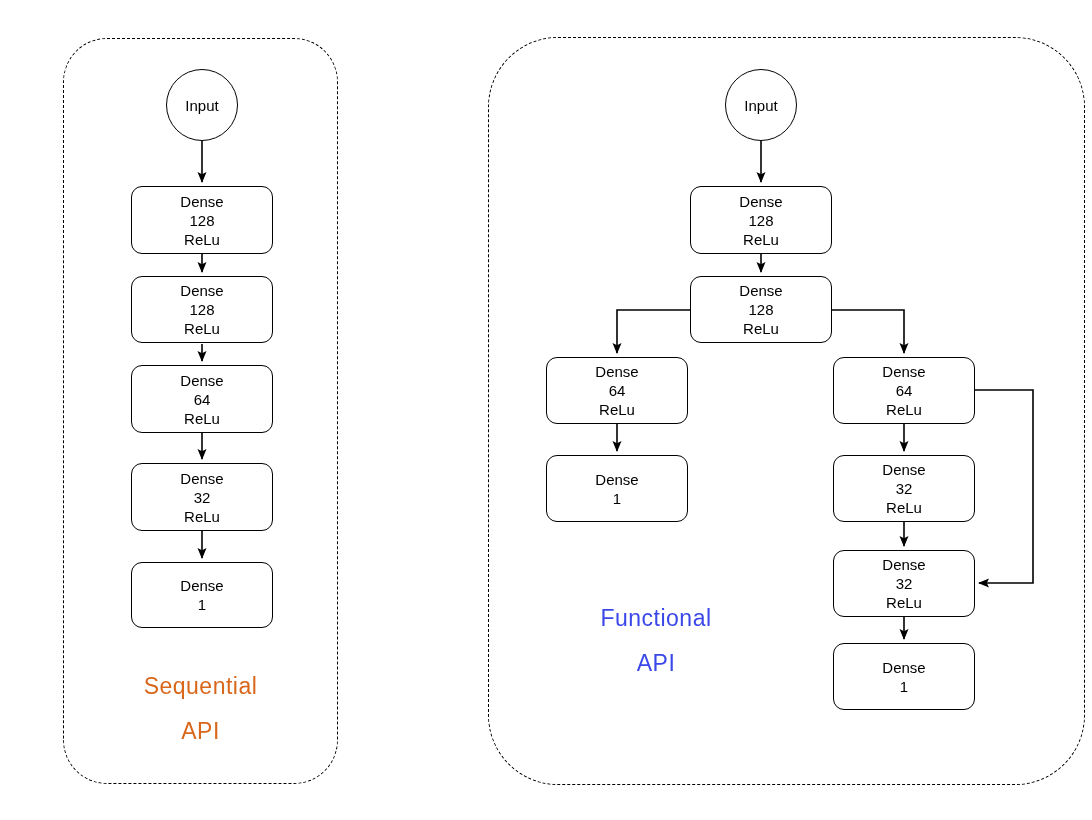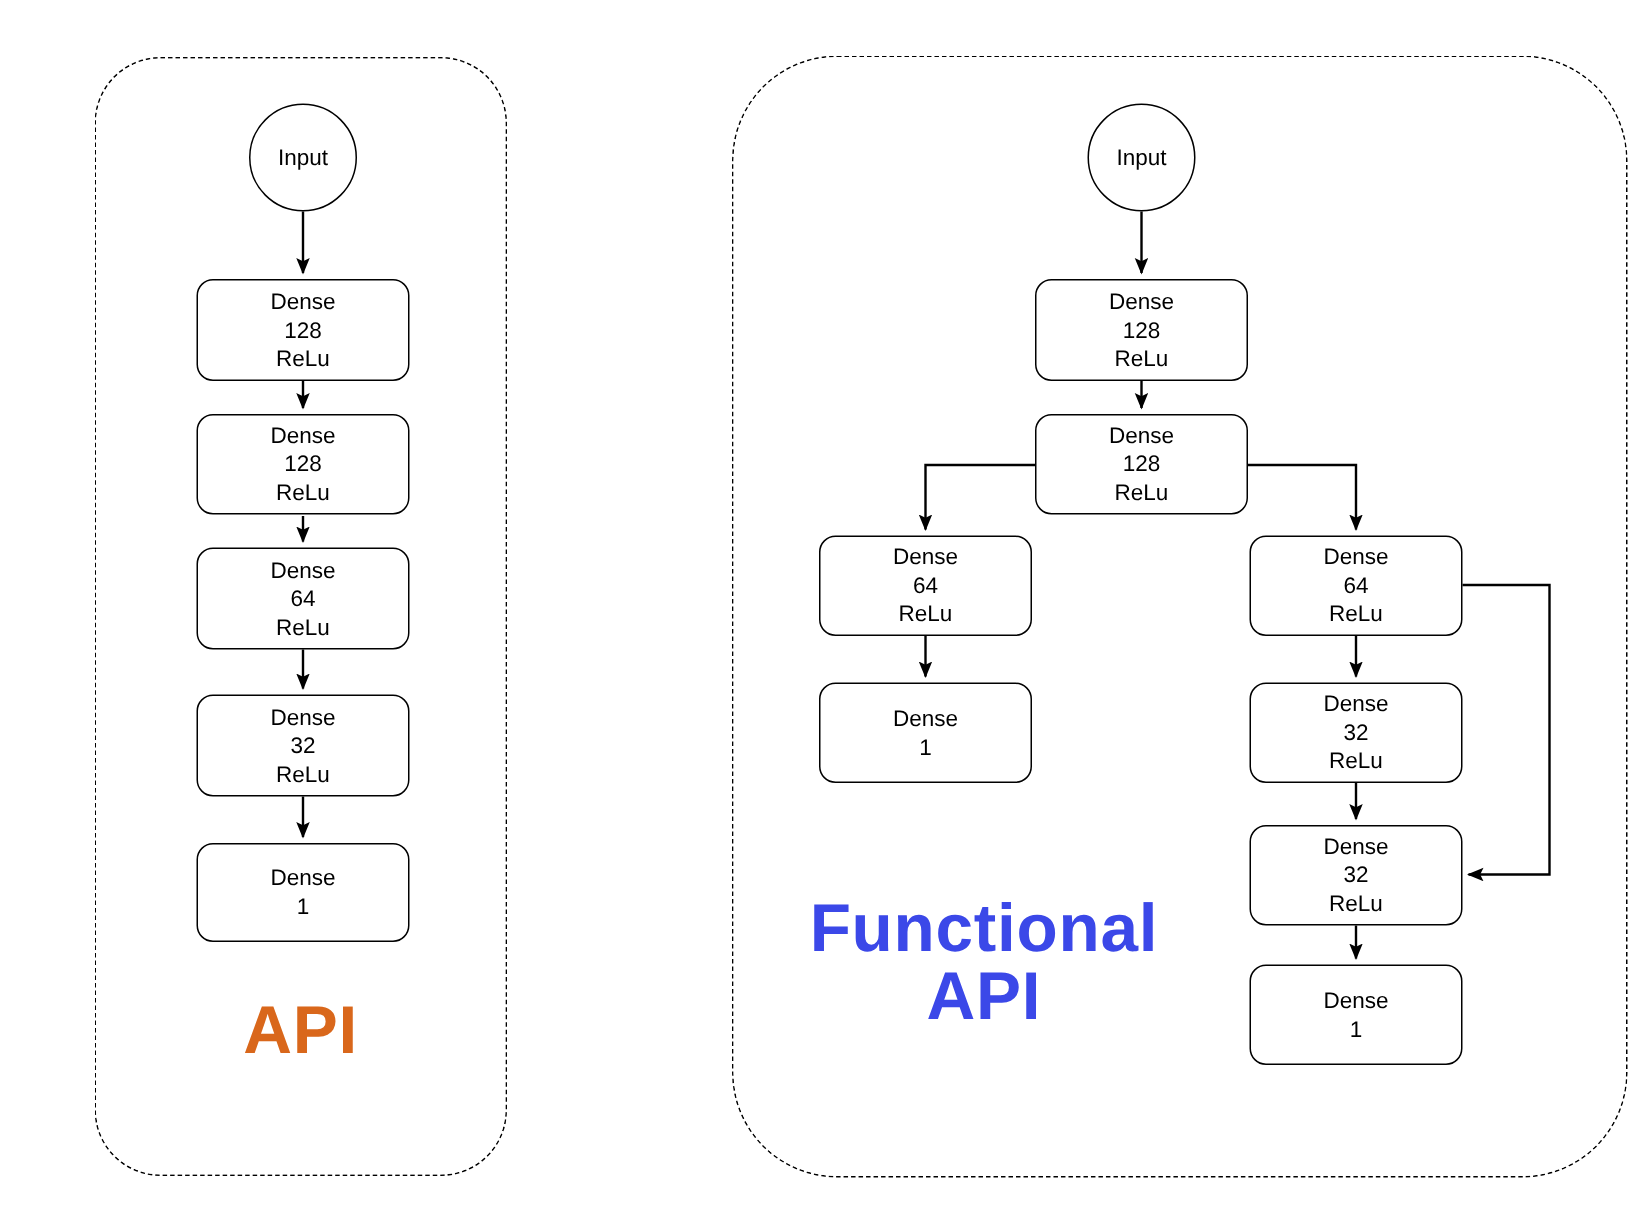--- a/index.html
+++ b/index.html
@@ -52,22 +52,22 @@
     height: 68px;
     border-radius: 11px;
   }
   .node.circle {
     width: 72px;
     height: 72px;
     border-radius: 50%;
   }
   .panel-title {
     position: absolute;
-    font-weight: bold;
-    font-size: 45px;
+    font-weight: normal;
+    font-size: 23px;
     line-height: 45px;
     text-align: center;
     letter-spacing: 0.5px;
   }
   .title-sequential { left: 35px; top: 664px; width: 275px; }
   .title-functional { left: 478px; top: 596px; width: 300px; }
 </style>
 </head>
 <body>
 
@@ -132,20 +132,21 @@
       <div>32</div>
       <div>ReLu</div>
     </div>
 
   <div class="node box" style="left:103px; top:562px; height:66px;">
       <div>Dense</div>
       <div>1</div>
     </div>
 
   <div class="panel-title title-sequential" style="color: rgb(217, 103, 27);">
+    <div>Sequential</div>
     <div>API</div>
   </div>
 
   <div class="panel panel-right"></div>
 
   <div class="node circle" style="left:697px; top:69px;">
     <div>Input</div>
   </div>
 
   <div class="node box" style="left:662px; top:186px;">

